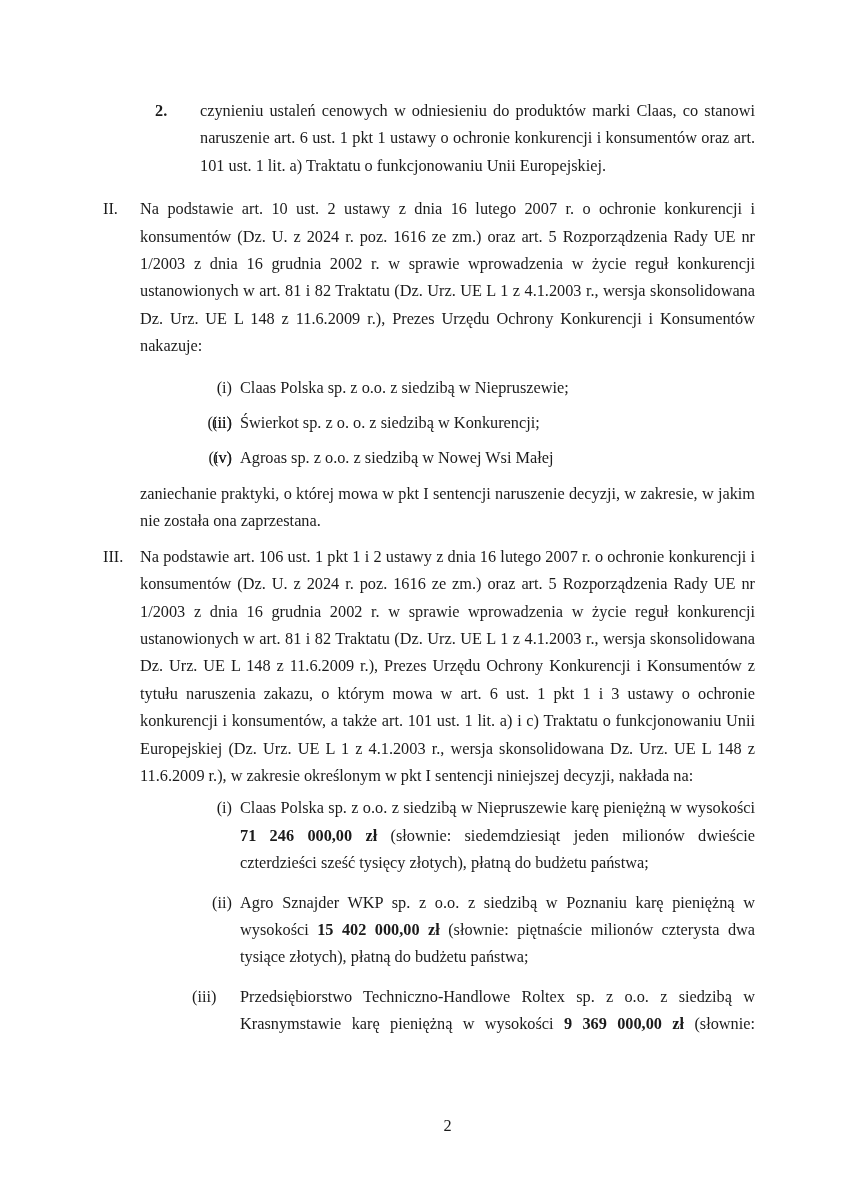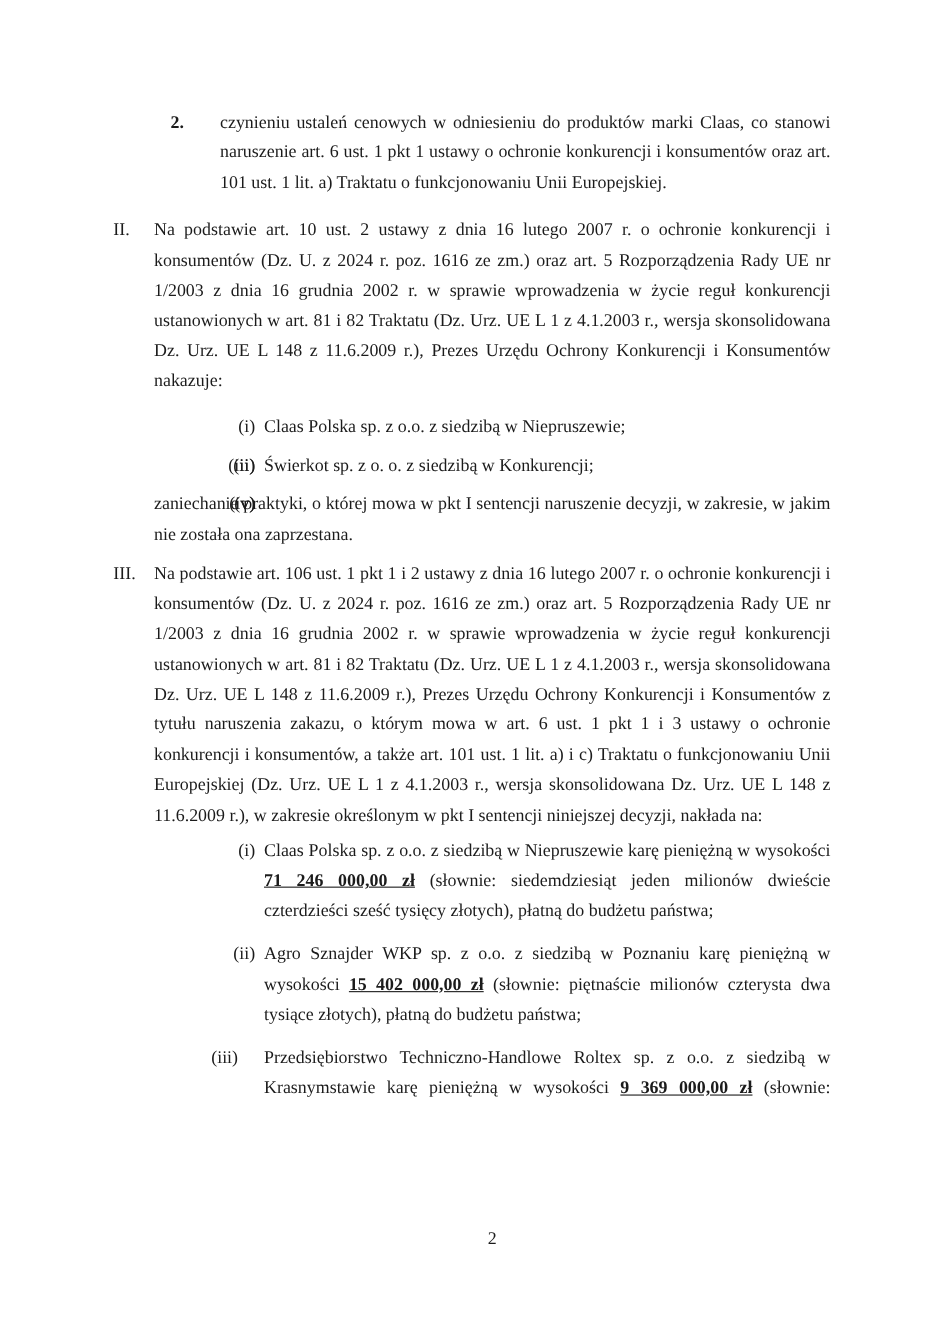--- a/index.html
+++ b/index.html
@@ -52,21 +52,21 @@
     margin-bottom: 8px;
   }
   .l2 > .label {
     left: -48px;
     width: 40px;
     text-align: right;
   }
   .sublist-b .l2 { margin-bottom: 12px; }
   .section-iii { margin-bottom: 5px; }
   .justify-last { text-align-last: justify; }
-  .amount { font-weight: bold; text-decoration: underline; }
+  .amount { font-weight: bold; }
   .page-number {
     position: absolute;
     top: 1112px;
     left: 140px;
     right: 93px;
     text-align: center;
   }
 </style>
 </head>
 <body>
@@ -93,20 +93,21 @@
     </div>
     <div class="para l2">
       <span class="label">(iii)</span>
       <span>Świerkot sp. z o. o. z siedzibą w Konkurencji;</span>
     </div>
     <div class="para l2">
       <span class="label">(iv)</span>
     </div>
     <div class="para l2">
       <span class="label">(v)</span>
+      <span>Agroas sp. z o.o. z siedzibą w Nowej Wsi Małej</span>
     </div>
   </div>
 
   <div class="para cont">
     <span>zaniechanie praktyki, o której mowa w pkt I sentencji naruszenie decyzji, w zakresie, w jakim nie została ona zaprzestana.</span>
   </div>
 
   <div class="para l1 section-iii">
     <span class="label">III.</span>
     <span>Na podstawie art. 106 ust. 1 pkt 1 i 2 ustawy z dnia 16 lutego 2007 r. o ochronie konkurencji i konsumentów (Dz. U. z 2024 r. poz. 1616 ze zm.) oraz art. 5 Rozporządzenia Rady UE nr 1/2003 z dnia 16 grudnia 2002 r. w sprawie wprowadzenia w życie reguł konkurencji ustanowionych w art. 81 i 82 Traktatu (Dz. Urz. UE L 1 z 4.1.2003 r., wersja skonsolidowana Dz. Urz. UE L 148 z 11.6.2009 r.), Prezes Urzędu Ochrony Konkurencji i Konsumentów z tytułu naruszenia zakazu, o którym mowa w art. 6 ust. 1 pkt 1 i 3 ustawy o ochronie konkurencji i konsumentów, a także art. 101 ust. 1 lit. a) i c) Traktatu o funkcjonowaniu Unii Europejskiej (Dz. Urz. UE L 1 z 4.1.2003 r., wersja skonsolidowana Dz. Urz. UE L 148 z 11.6.2009 r.), w zakresie określonym w pkt I sentencji niniejszej decyzji, nakłada na:</span>

